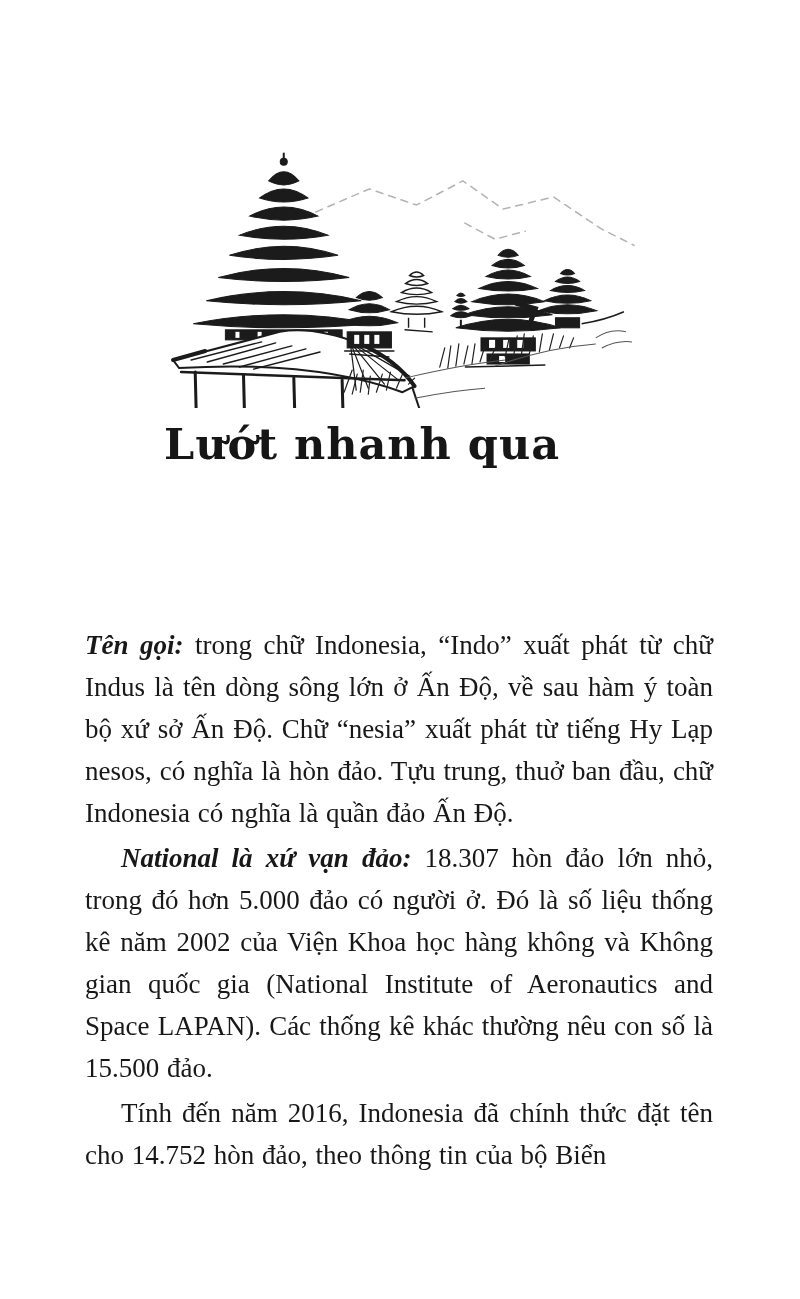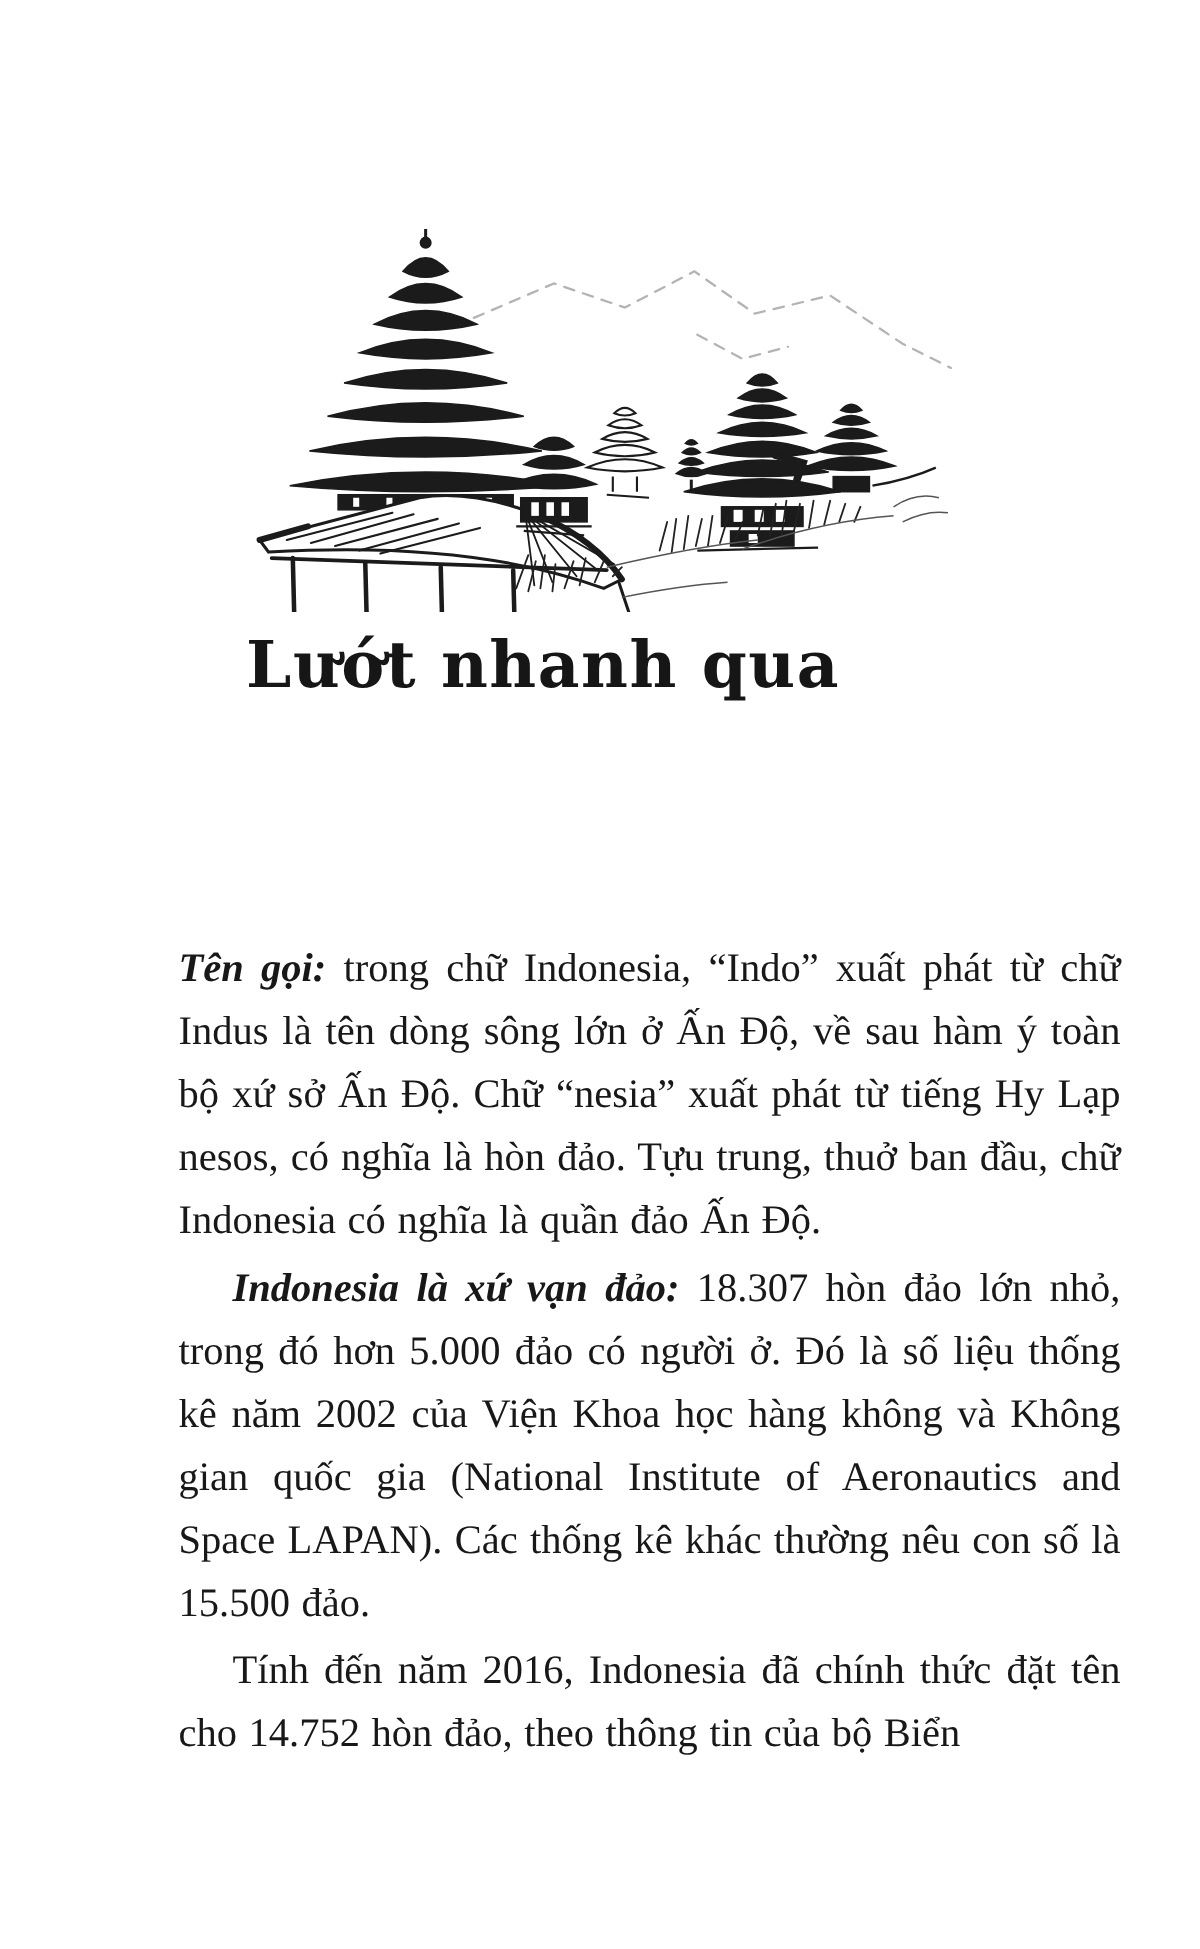--- a/index.html
+++ b/index.html
@@ -31,21 +31,20 @@
   }
 
   .bodytext {
     position: absolute;
     left: 85px; top: 624px;
     width: 628px;
     font-size: 27px;
     line-height: 42px;
     color: #181818;
     word-spacing: 1px;
-    margin-left: 34px;
   }
   .para { margin: 0; text-align: justify; }
   .para + .para { margin-top: 3px; }
   .indent { text-indent: 36px; }
   .lead { font-weight: 700; font-style: italic; }
 </style>
 </head>
 <body>
 
 <div class="page">
@@ -165,18 +164,18 @@
     </g>
   </svg>
 
   <div class="title">
     <div>Lướt nhanh qua</div>
   </div>
 
   <div class="bodytext">
     <p class="para"><span class="lead">Tên gọi: </span><span>trong chữ Indonesia, “Indo” xuất phát từ chữ Indus là tên dòng sông lớn ở Ấn Độ, về sau hàm ý toàn bộ xứ sở Ấn Độ. Chữ “nesia” xuất phát từ tiếng Hy Lạp nesos, có nghĩa là hòn đảo. Tựu trung, thuở ban đầu, chữ Indonesia có nghĩa là quần đảo Ấn Độ.</span></p>
 
-    <p class="para indent"><span class="lead">Indonesia là xứ vạn đảo: </span><span>18.307 hòn đảo lớn nhỏ, trong đó hơn 5.000 đảo có người ở. Đó là số liệu thống kê năm 2002 của Viện Khoa học hàng không và Không gian quốc gia (National Institute of Aeronautics and Space LAPAN). Các thống kê khác thường nêu con số là 15.500 đảo.</span></p>
+    <p class="para indent"><span class="lead">National là xứ vạn đảo: </span><span>18.307 hòn đảo lớn nhỏ, trong đó hơn 5.000 đảo có người ở. Đó là số liệu thống kê năm 2002 của Viện Khoa học hàng không và Không gian quốc gia (National Institute of Aeronautics and Space LAPAN). Các thống kê khác thường nêu con số là 15.500 đảo.</span></p>
 
     <p class="para indent"><span>Tính đến năm 2016, Indonesia đã chính thức đặt tên cho 14.752 hòn đảo, theo thông tin của bộ Biển</span></p>
   </div>
 
 </div>
 
 </body></html>

